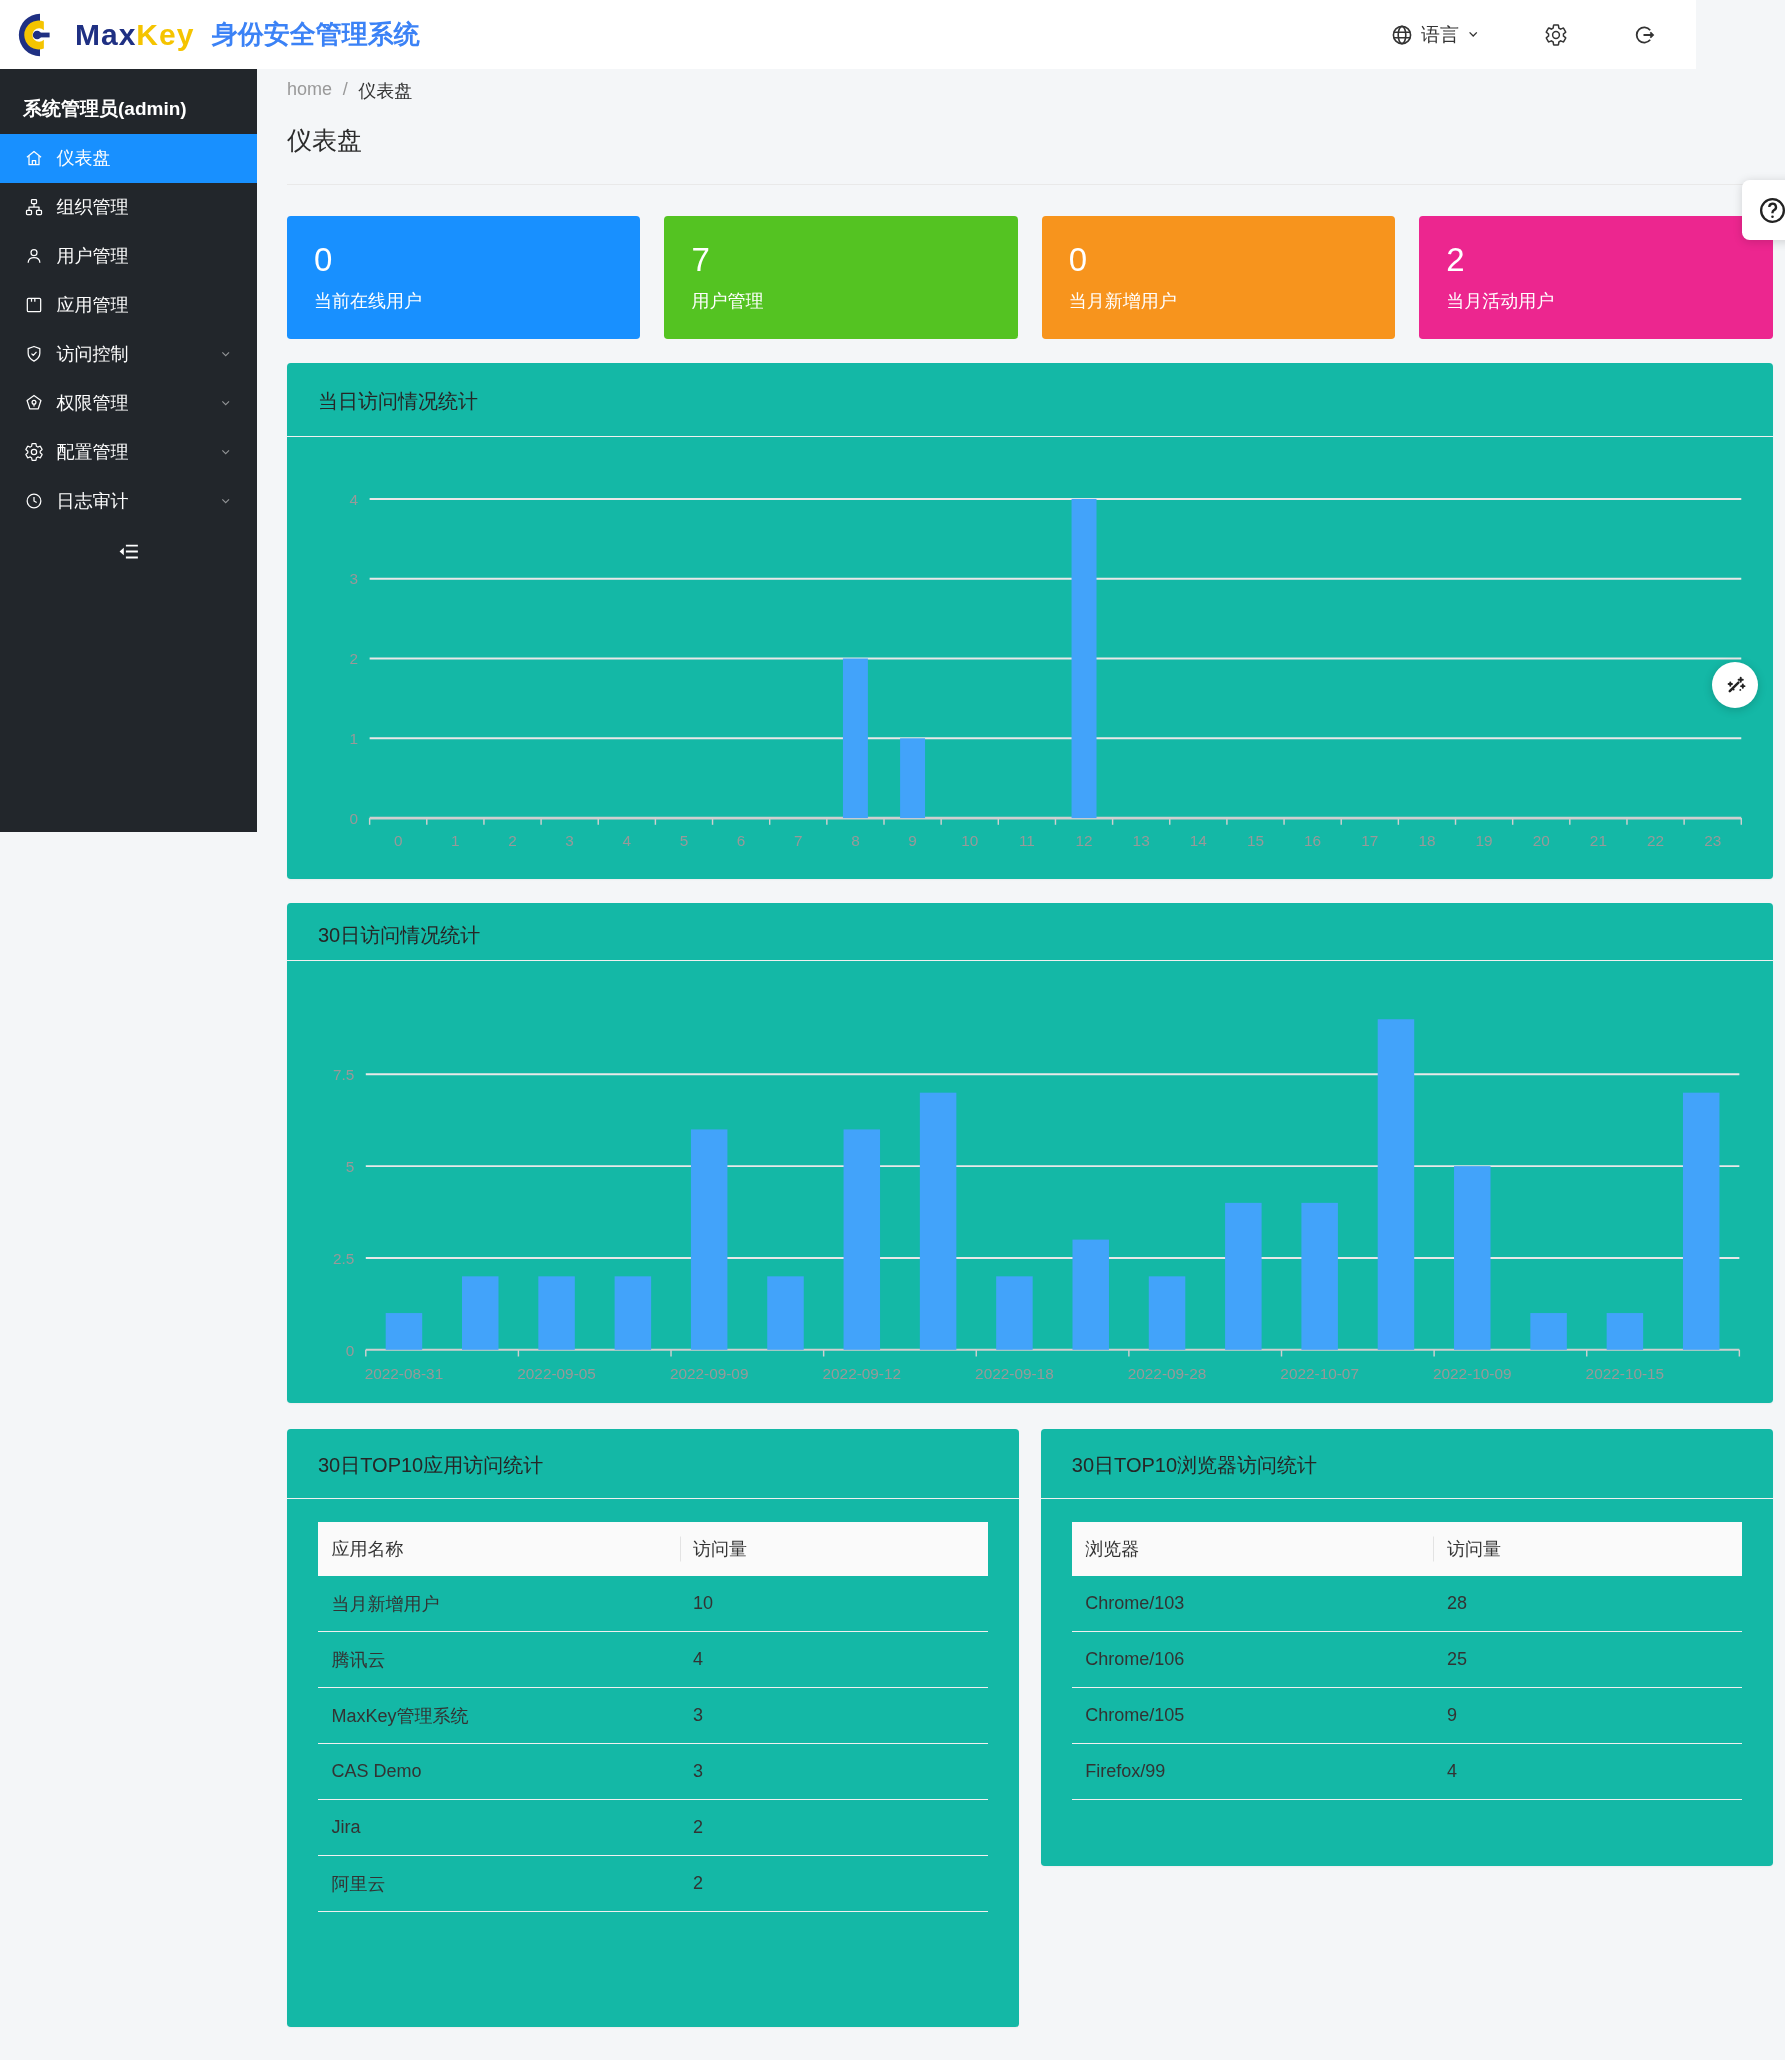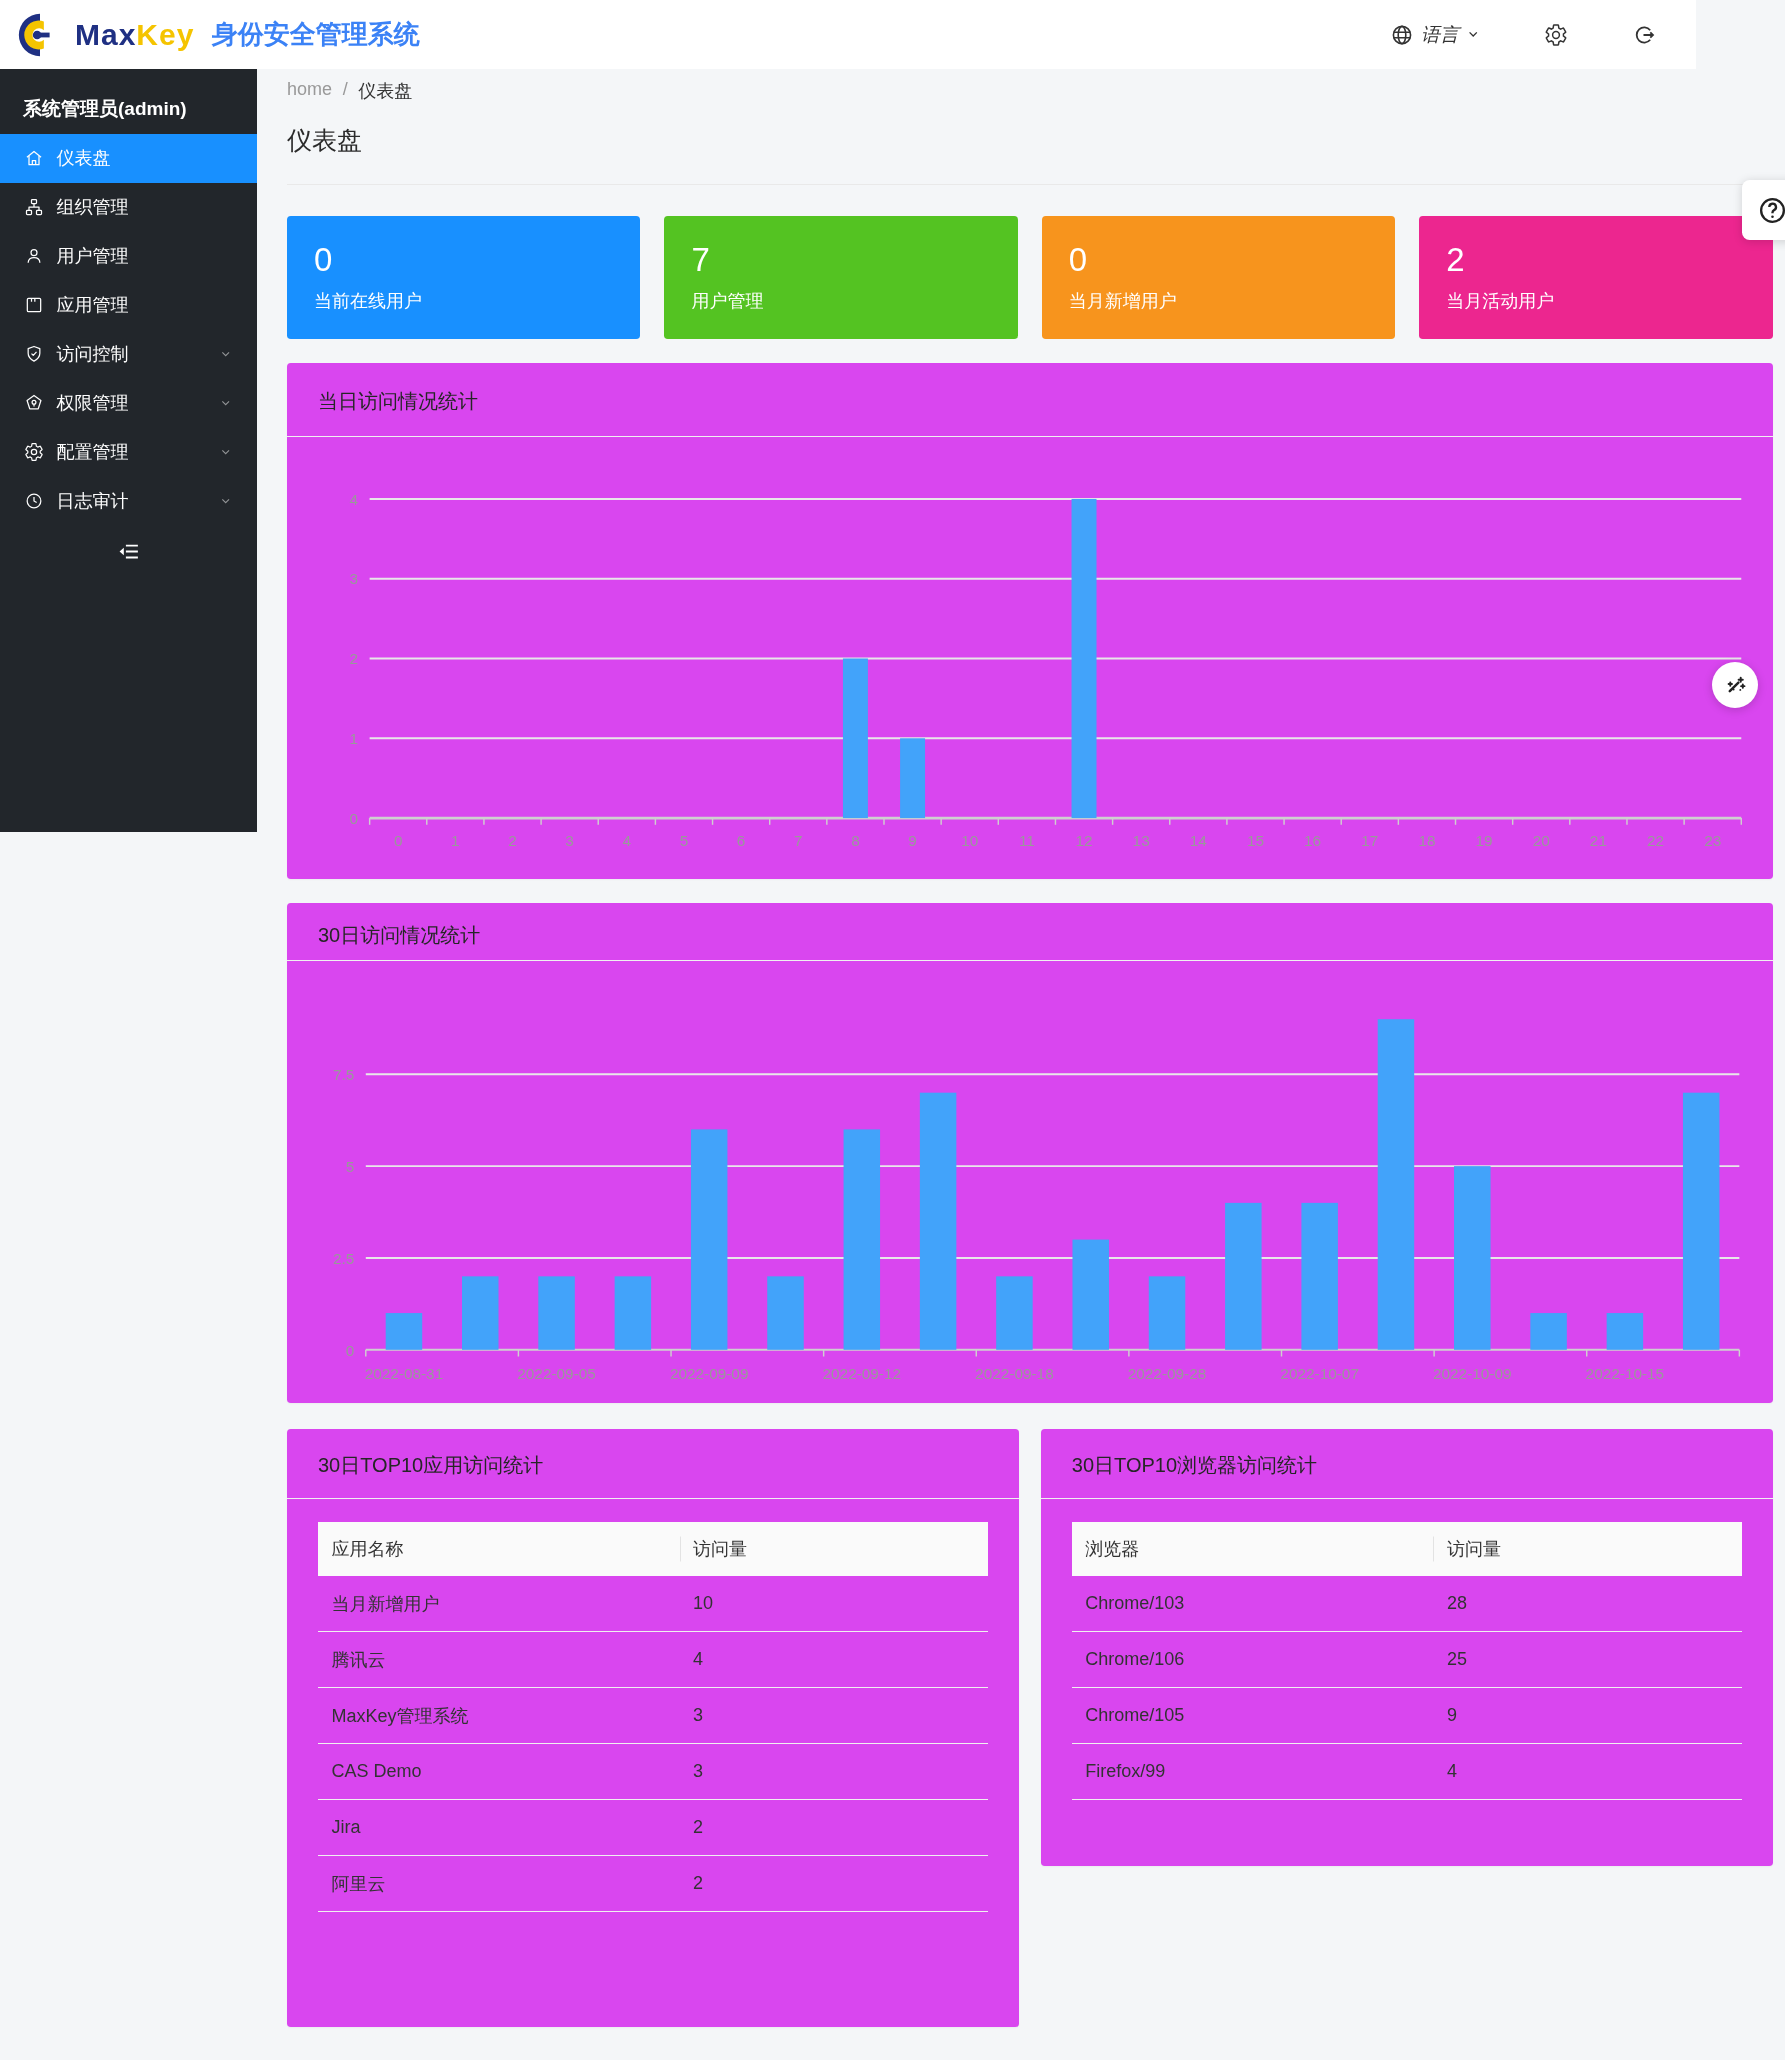--- a/index.html
+++ b/index.html
@@ -16,21 +16,21 @@
   .app-header{
     position:absolute; top:0; left:0; width:1696px; height:69px;
     background:#fff; display:flex; align-items:center; justify-content:space-between;
     padding:0 40px 0 15.4px; z-index:20;
   }
   .brand{ display:flex; align-items:center; gap:9.6px; }
   .brand-text{ font-size:30px; font-weight:bold; letter-spacing:1px; }
   .brand-max{ color:#1f3083; }
   .brand-key{ color:#f5c400; }
   .app-title{ font-size:26px; font-weight:bold; color:#3b82f6; margin-left:7.7px; }
-  .header-actions{ display:flex; align-items:center; gap:64px; color:#333;font-style:italic; }
+  .header-actions{ display:flex; align-items:center; gap:64px; color:#333; }
   .lang-switch{ display:flex; align-items:center; gap:6.7px; font-size:19px; cursor:pointer; }
   .hicon svg{ width:24px; height:24px; }
   .caret svg{ width:14.4px; height:14.4px; }
 
   
   .sidebar{
     position:absolute; top:69px; left:0; width:257px; height:763px;
     background:#22262b; z-index:15; color:#fcfcfc;
   }
   .sidebar-user{
@@ -63,21 +63,21 @@
   .stats-row{ display:flex; gap:24px; margin-top:31px; }
   .stat-card{
     flex:1; height:123px; border-radius:3.8px; color:#fff;
     padding:21px 27px; display:flex; flex-direction:column; justify-content:center;
   }
   .stat-value{ font-size:33px; line-height:38px; }
   .stat-label{ font-size:18px; margin-top:9.6px; }
 
   
   .card{
-    background:#d946ef; border-radius:3.8px;
+    background:#14b8a6; border-radius:3.8px;
     box-shadow:0 1px 1.9px rgba(0,0,0,.04);
   }
   .chart-card{ margin-top:24px; }
   .card-title{ font-size:20px; color:#262626; }
   .chart-card.c1 .card-title{ padding:25px 31px 21px; }
   .chart-card.c2 .card-title{ padding:19px 31px 11.5px; }
   .card-divider{ border-bottom:1px solid #f0f0f0; }
   .chart-wrap{ padding:13.4px 25px 5.8px; }
 
   

